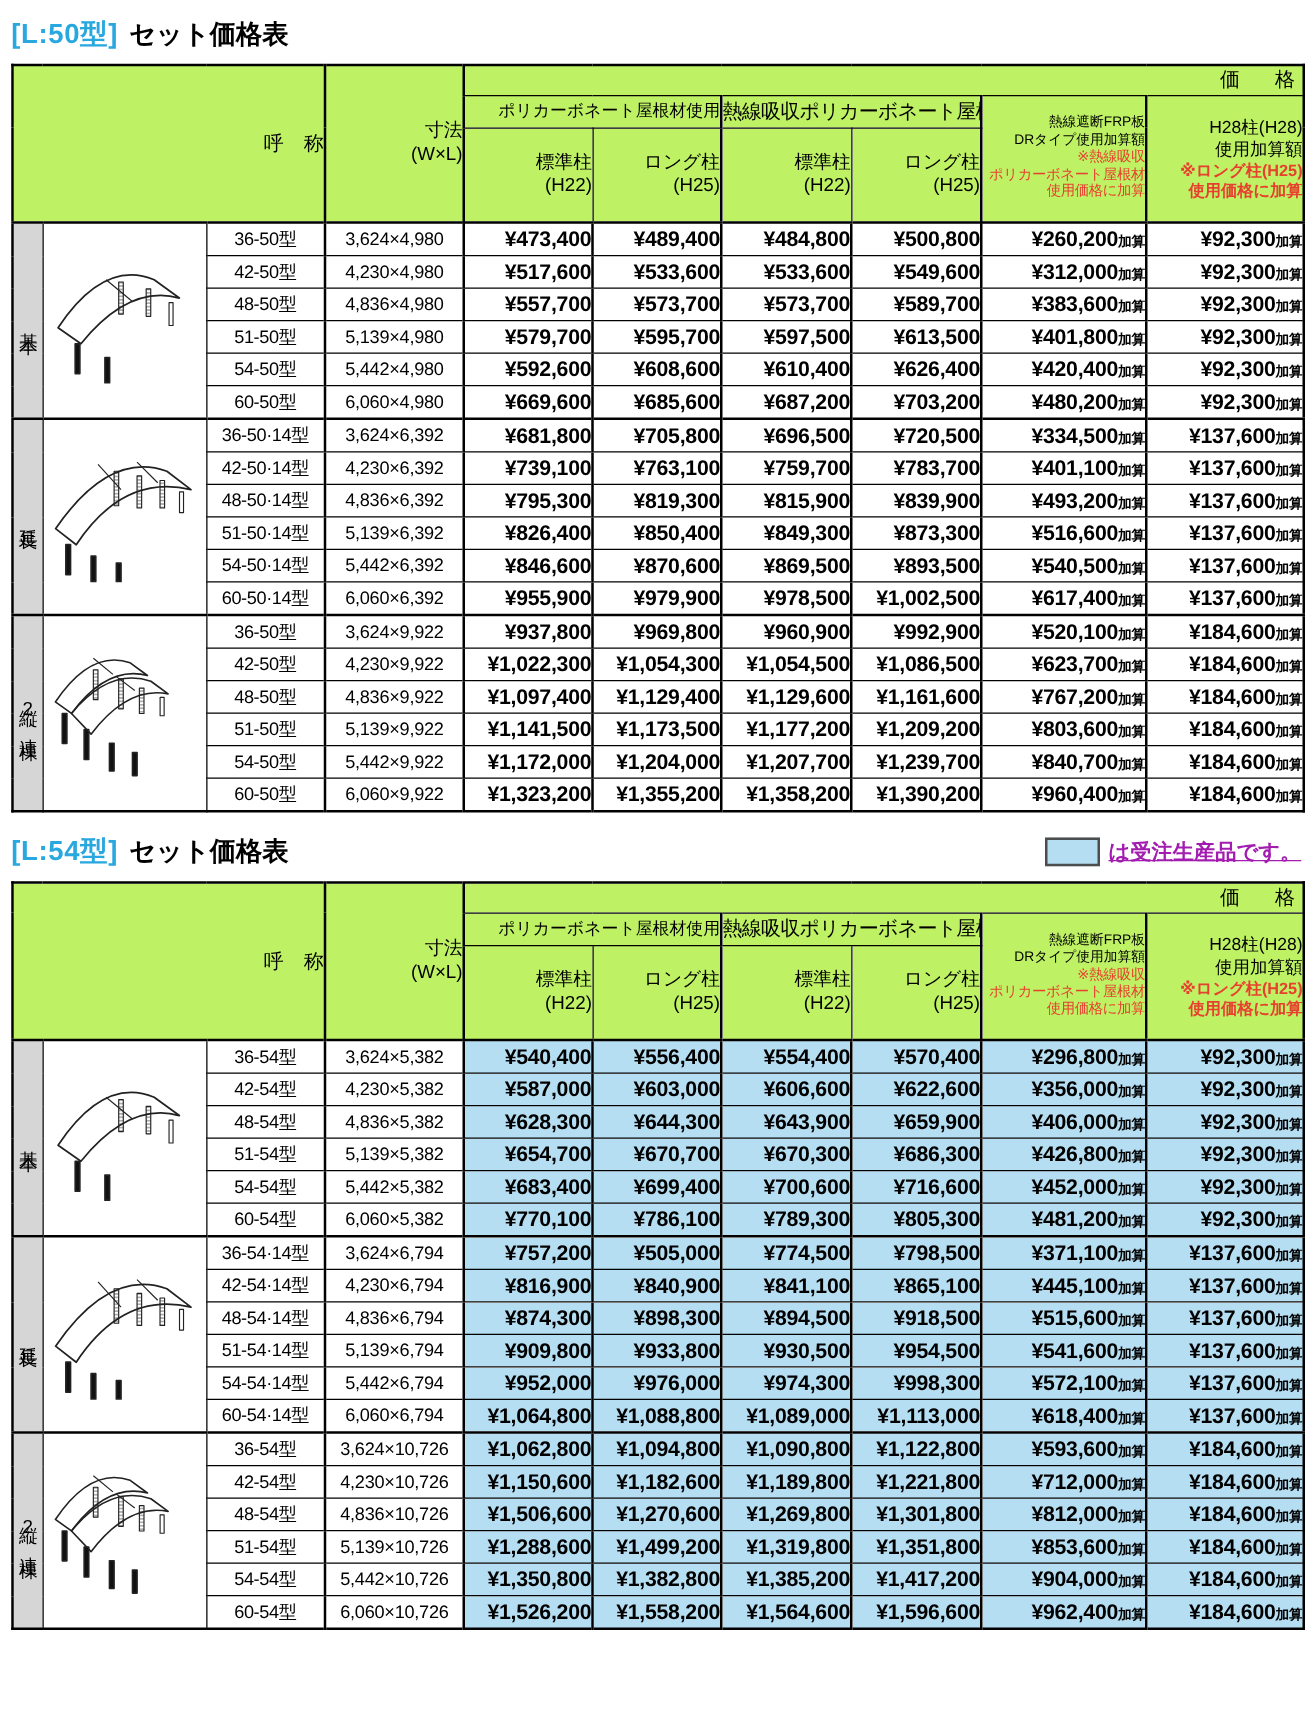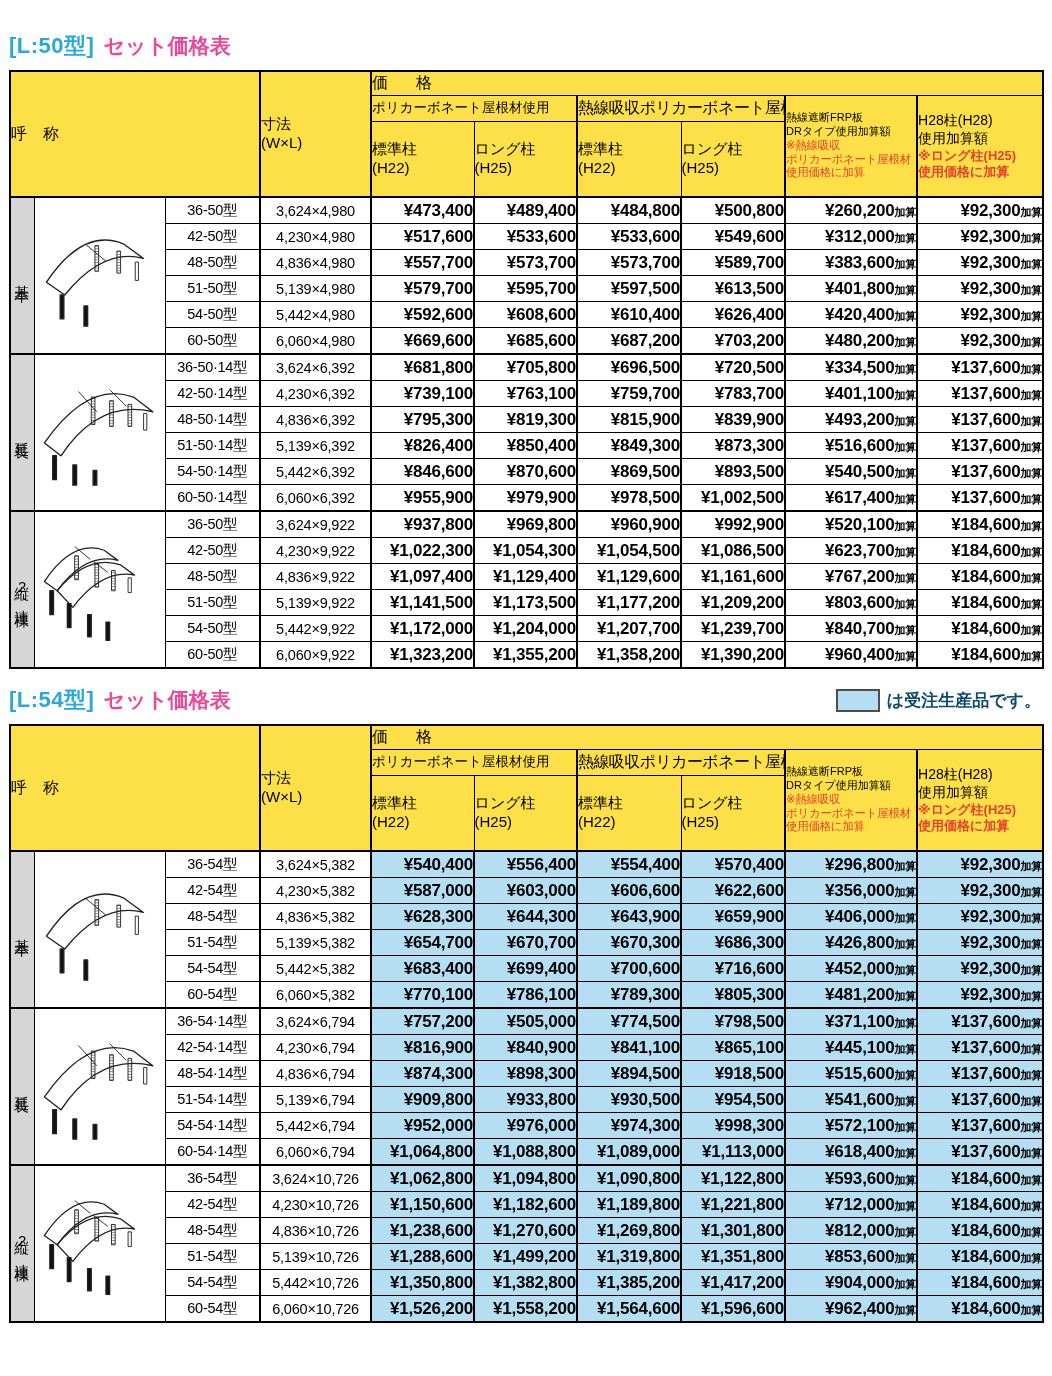--- a/index.html
+++ b/index.html
@@ -1,30 +1,30 @@
 <!DOCTYPE html>
 <html><head>
 <meta charset="utf-8">
 <style>
   html,body { margin:0; padding:0; background:#fff; }
   body { width:1052px; font-family:"Liberation Sans","DejaVu Sans",sans-serif; color:#000; }
-  .page { padding:8px 9px 0 9px;margin-top:19px; }
+  .page { padding:8px 9px 0 9px; }
 
   .title-line { display:flex; align-items:center; margin:4px 0 9px 0; }
   .title-tag  { color:#29a8df; font-size:22px; font-weight:bold; letter-spacing:0.5px; }
-  .title-text { color:#ec4899; font-size:21px; font-weight:bold; margin-left:9px; }
+  .title-text { color:#000000; font-size:21px; font-weight:bold; margin-left:9px; }
   .legend { margin-left:auto; display:flex; align-items:center; gap:7px; padding-right:2px; }
   .legend-swatch { width:40px; height:19px; background:#b5def2; border:2px solid #4d4d4d; }
-  .legend-text { color:#0c4a6e; font-size:17px; font-weight:bold; }
+  .legend-text { color:#a21caf; font-size:17px; font-weight:bold;text-decoration:underline; }
 
   table.price-table { border-collapse:collapse; table-layout:fixed; width:1034px; border:2px solid #000; margin-bottom:16px; }
   .price-table th, .price-table td { border:1px solid #000; padding:0; overflow:hidden; }
   .price-table th { font-weight:normal; }
 
-  .hdr { background:#fde047; text-align:left; vertical-align:middle; font-size:15px; }
+  .hdr { background:#bef264; text-align:right; vertical-align:middle; font-size:15px; }
   .h1 { height:24px; }
   .h2 { height:26px; }
   .h3 { height:76px; }
   .h3 th, thead th.frp, thead th.h28 { border-bottom:2px solid #000; }
   .price-hdr { letter-spacing:6px; font-size:16px; }
   .name-hdr { font-size:16px; }
   .pre { white-space:pre-line; line-height:1.25; }
   .roof { font-size:13.5px; white-space:nowrap; }
   .roof-sm { font-size:16px; letter-spacing:-0.6px; }
   .frp, .h28 { vertical-align:middle; }
@@ -606,21 +606,21 @@
           <td class="c-price bl2 hl">¥1,150,600</td>
           <td class="c-price bl2 hl">¥1,182,600</td>
           <td class="c-price bl2 hl">¥1,189,800</td>
           <td class="c-price bl2 hl">¥1,221,800</td>
           <td class="c-price c-add bl2 hl">¥712,000<span class="kasan">加算</span></td>
           <td class="c-price c-add bl2 hl">¥184,600<span class="kasan">加算</span></td>
         </tr>
         <tr>
           <td class="c-model">48-54型</td>
           <td class="c-size bl2">4,836×10,726</td>
-          <td class="c-price bl2 hl">¥1,238,600</td>
+          <td class="c-price bl2 hl">¥1,506,600</td>
           <td class="c-price bl2 hl">¥1,270,600</td>
           <td class="c-price bl2 hl">¥1,269,800</td>
           <td class="c-price bl2 hl">¥1,301,800</td>
           <td class="c-price c-add bl2 hl">¥812,000<span class="kasan">加算</span></td>
           <td class="c-price c-add bl2 hl">¥184,600<span class="kasan">加算</span></td>
         </tr>
         <tr>
           <td class="c-model">51-54型</td>
           <td class="c-size bl2">5,139×10,726</td>
           <td class="c-price bl2 hl">¥1,288,600</td>

